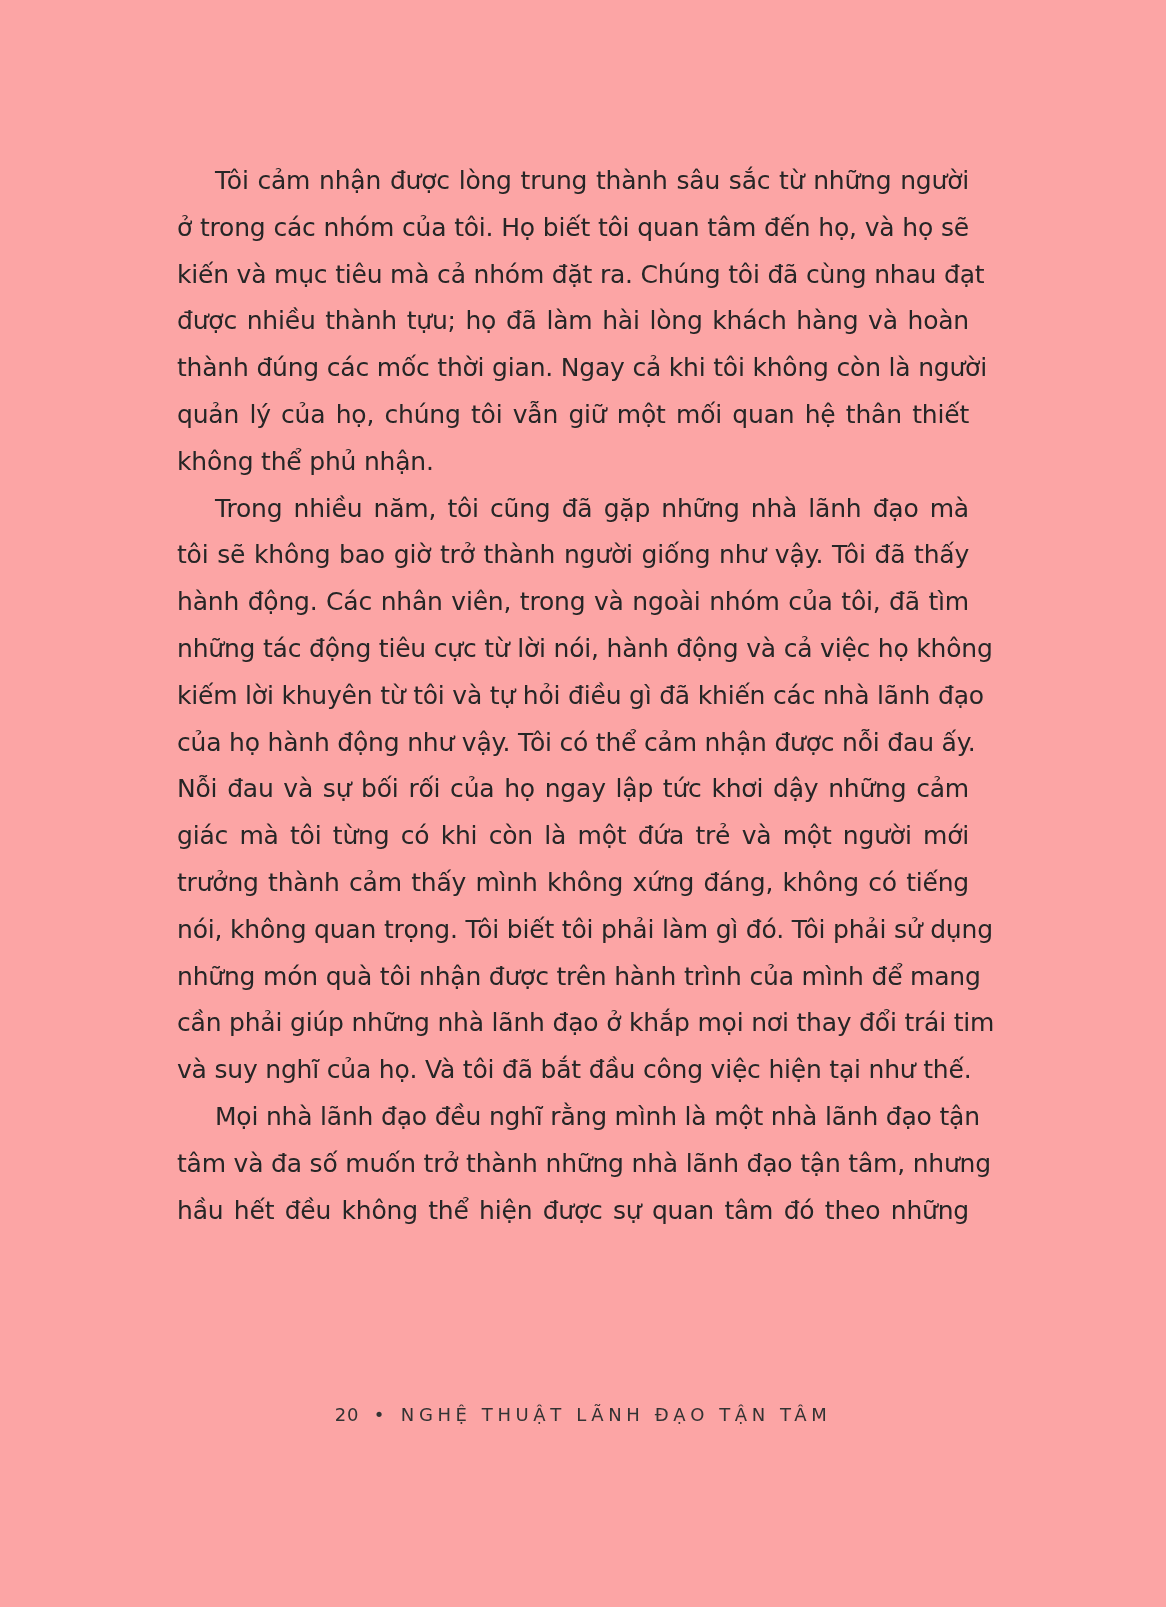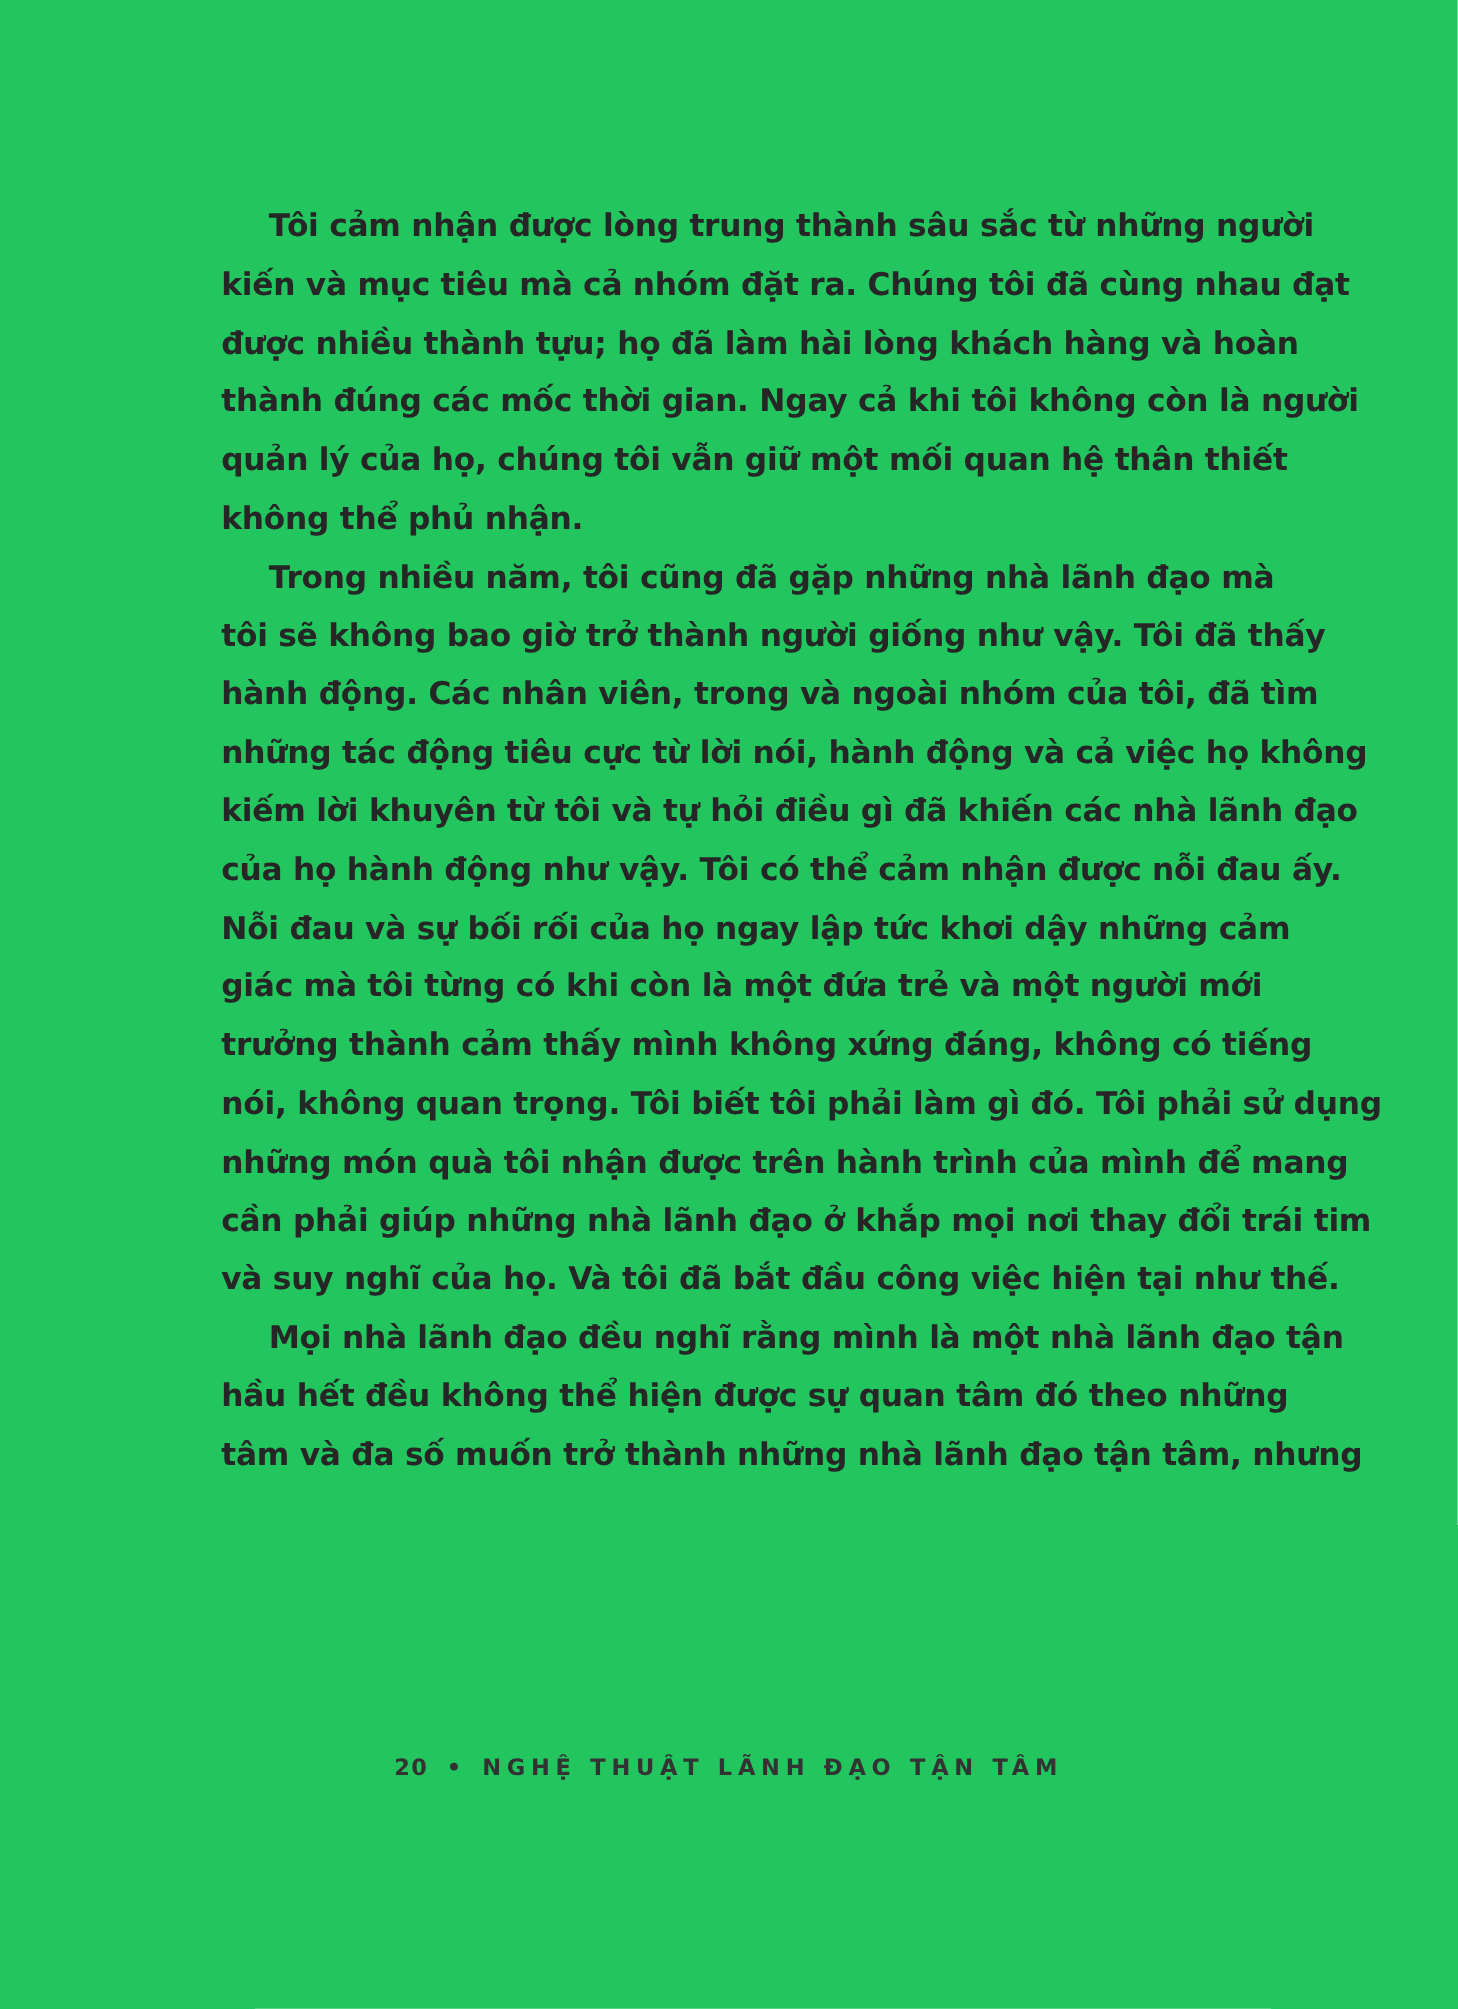--- a/index.html
+++ b/index.html
@@ -13,22 +13,21 @@
       position: relative;
       overflow: hidden;
       font-family: "DejaVu Sans", "Liberation Sans", sans-serif;
       color: #2a2a2a;
     }
     .page {
       position: absolute;
       left: 0; top: 0;
       width: 1166px;
       height: 1607px;
-      background: #22c55e;
-      font-weight: bold;
+      background: #fca5a5;
     }
     .body-text {
       position: absolute;
       left: 177px;
       width: 792px;
       top: 158px;
     }
     .para {
       margin: 0;
     }
@@ -65,20 +64,21 @@
     .footer .sep { margin: 0 6px 0 4px; letter-spacing: 0; }
   </style>
 </head>
 <body>
 
 <div class="page">
   <div class="body-text">
 
     <p class="para">
       <span class="line first">Tôi cảm nhận được lòng trung thành sâu sắc từ những người</span>
+      <span class="line">ở trong các nhóm của tôi. Họ biết tôi quan tâm đến họ, và họ sẽ</span>
       <span class="line">kiến và mục tiêu mà cả nhóm đặt ra. Chúng tôi đã cùng nhau đạt</span>
       <span class="line">được nhiều thành tựu; họ đã làm hài lòng khách hàng và hoàn</span>
       <span class="line">thành đúng các mốc thời gian. Ngay cả khi tôi không còn là người</span>
       <span class="line">quản lý của họ, chúng tôi vẫn giữ một mối quan hệ thân thiết</span>
       <span class="line last">không thể phủ nhận.</span>
     </p>
 
     <p class="para">
       <span class="line first">Trong nhiều năm, tôi cũng đã gặp những nhà lãnh đạo mà</span>
       <span class="line">tôi sẽ không bao giờ trở thành người giống như vậy. Tôi đã thấy</span>
@@ -90,22 +90,22 @@
       <span class="line">giác mà tôi từng có khi còn là một đứa trẻ và một người mới</span>
       <span class="line">trưởng thành cảm thấy mình không xứng đáng, không có tiếng</span>
       <span class="line">nói, không quan trọng. Tôi biết tôi phải làm gì đó. Tôi phải sử dụng</span>
       <span class="line">những món quà tôi nhận được trên hành trình của mình để mang</span>
       <span class="line">cần phải giúp những nhà lãnh đạo ở khắp mọi nơi thay đổi trái tim</span>
       <span class="line last">và suy nghĩ của họ. Và tôi đã bắt đầu công việc hiện tại như thế.</span>
     </p>
 
     <p class="para">
       <span class="line first">Mọi nhà lãnh đạo đều nghĩ rằng mình là một nhà lãnh đạo tận</span>
+      <span class="line">tâm và đa số muốn trở thành những nhà lãnh đạo tận tâm, nhưng</span>
       <span class="line">hầu hết đều không thể hiện được sự quan tâm đó theo những</span>
-      <span class="line">tâm và đa số muốn trở thành những nhà lãnh đạo tận tâm, nhưng</span>
     </p>
 
   </div>
 
   <div class="footer">
     <span class="num">20</span>
     <span class="sep">•</span>
     <span class="title">NGHỆ THUẬT LÃNH ĐẠO TẬN TÂM</span>
   </div>
 </div>

